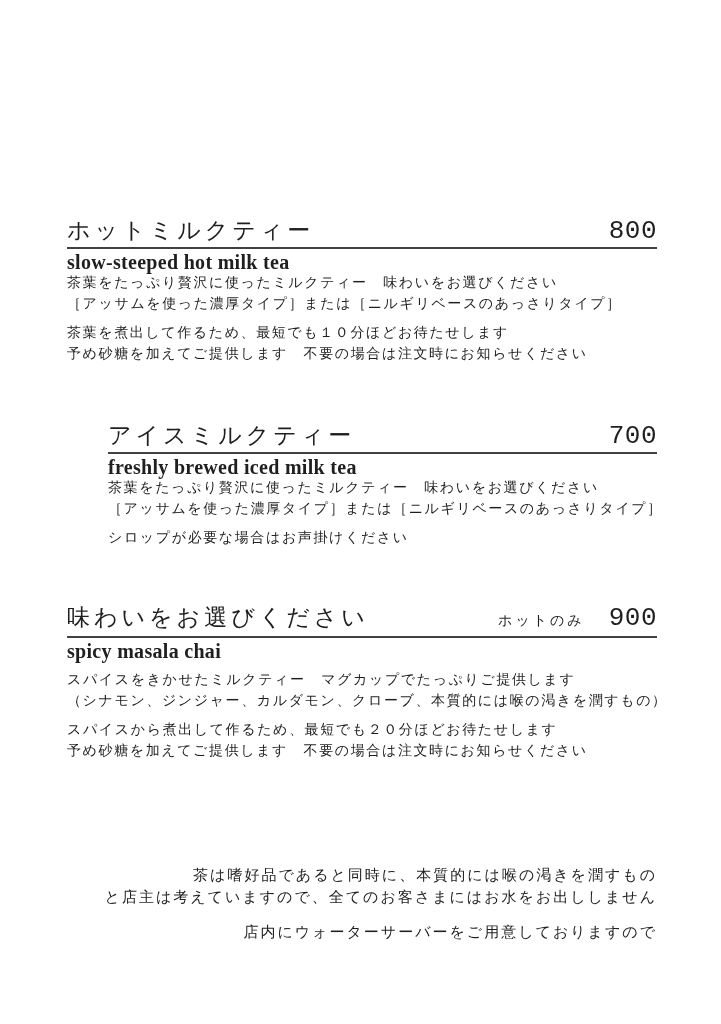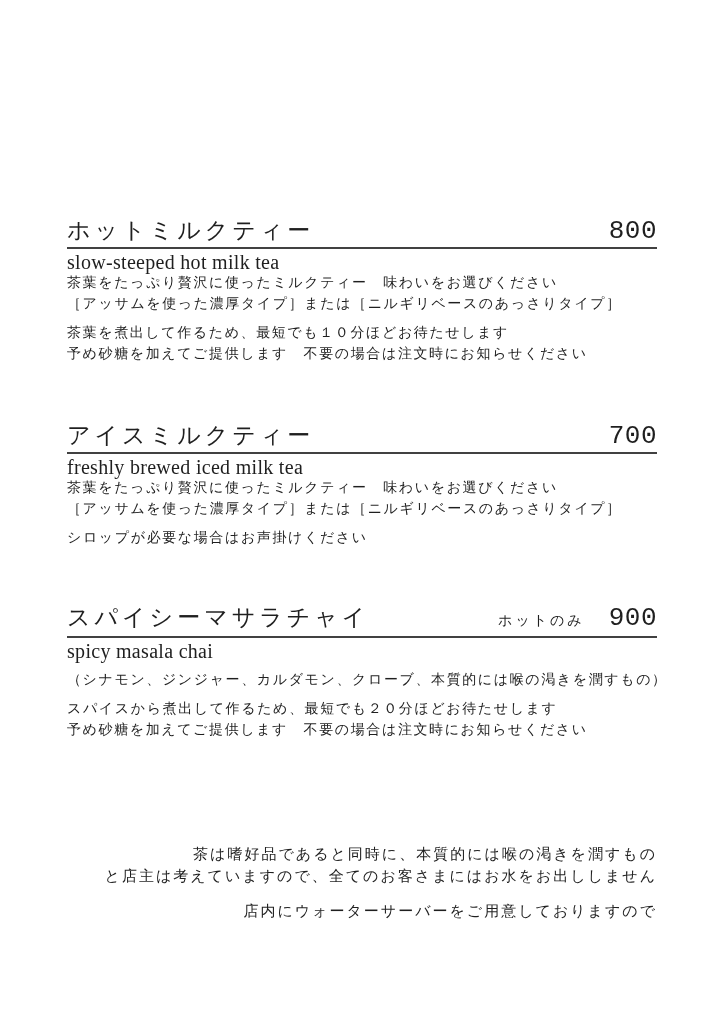--- a/index.html
+++ b/index.html
@@ -18,21 +18,21 @@
     background: #ffffff;
   }
   .menu {
     position: absolute;
     left: 67px;
     top: 0;
     width: 590px;
   }
   .section { }
   .section.first { margin-top: 218px; }
-  .section.second { margin-top: 59px; }
+  .section.second { margin-top: 59px; margin-left: 41px; }
   .section.third { margin-top: 57px; }
   .item-header {
     display: flex;
     justify-content: space-between;
     align-items: baseline;
     border-bottom: 2px solid #414141;
     padding-bottom: 3px;
     line-height: 25px;
   }
   .item-name-jp {
@@ -55,20 +55,21 @@
     font-size: 26px;
     font-weight: 400;
     letter-spacing: 0.5px;
   }
   .item-name-en {
     margin-top: 3px;
     font-size: 20px;
     line-height: 20px;
     letter-spacing: 0.3px;
     white-space: nowrap;
+    font-weight: bold;
   }
   .desc, .notes {
     font-size: 14px;
     line-height: 21px;
     letter-spacing: 1.6px;
     white-space: nowrap;
   }
   .desc { margin-top: 0; }
   .third .desc { margin-top: 8px; }
   .notes { margin-top: 8px; }
@@ -118,28 +119,29 @@
         <div>茶葉をたっぷり贅沢に使ったミルクティー　味わいをお選びください</div>
         <div>［アッサムを使った濃厚タイプ］または［ニルギリベースのあっさりタイプ］</div>
       </div>
       <div class="notes">
         <div>シロップが必要な場合はお声掛けください</div>
       </div>
     </div>
 
     <div class="section third">
       <div class="item-header">
-        <span class="item-name-jp">スパイシーマサラチャイ</span>
+        <span class="item-name-jp">味わいをお選びください</span>
         <span class="price-group">
           <span class="price-note">ホットのみ</span>
           <span class="item-price">900</span>
         </span>
       </div>
       <div class="item-name-en">spicy masala chai</div>
       <div class="desc">
+        <div>スパイスをきかせたミルクティー　マグカップでたっぷりご提供します</div>
         <div>（シナモン、ジンジャー、カルダモン、クローブ、本質的には喉の渇きを潤すもの）</div>
       </div>
       <div class="notes">
         <div>スパイスから煮出して作るため、最短でも２０分ほどお待たせします</div>
         <div>予め砂糖を加えてご提供します　不要の場合は注文時にお知らせください</div>
       </div>
     </div>
 
     <div class="footer">
       <div class="para1">

